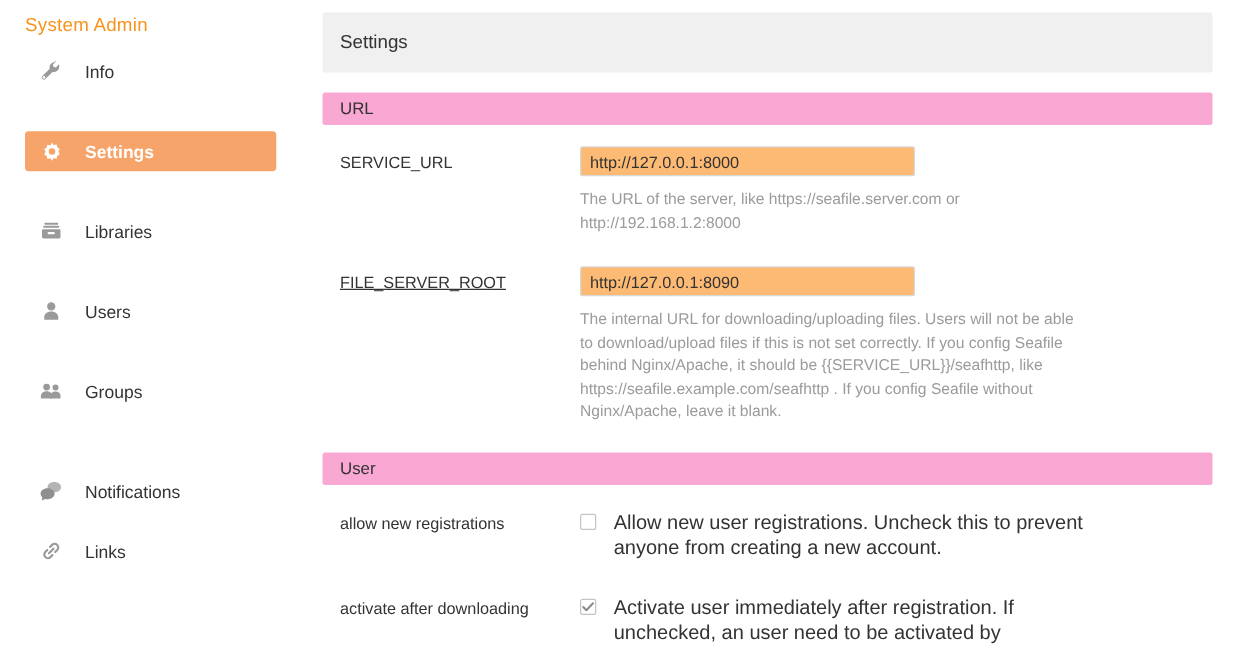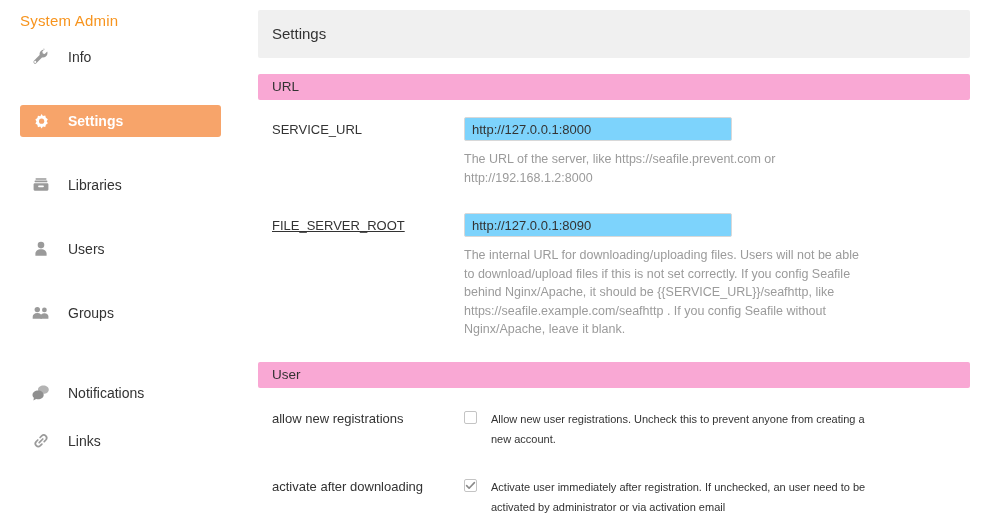--- a/index.html
+++ b/index.html
@@ -132,21 +132,21 @@
   .form-field {
     position: absolute;
     left: 206px;
   }
   .text-input {
     width: 268px;
     height: 24px;
     box-sizing: border-box;
     border: 1px solid #d8d8d8;
     border-radius: 2px;
-    background: #7dd3fc;
+    background: #fdba74;
     padding: 0 7px;
     font-family: "Liberation Sans", sans-serif;
     font-size: 13px;
     color: #333333;
     outline: none;
   }
   .help-text {
     position: absolute;
     left: 206px;
     width: 400px;
@@ -168,21 +168,21 @@
     height: 13px;
     box-sizing: border-box;
     border: 1px solid #c4c4c4;
     border-radius: 2px;
     background: #ffffff;
   }
   .cb-box svg { display: block; }
   .cb-text {
     display: block;
     margin-left: 27px;
-    font-size: 11px;
+    font-size: 16px;
     line-height: 20px;
     color: #333333;
   }
 </style>
 </head>
 <body>
 
 <div id="sidebar">
 
   <div id="side-title">System Admin</div>
@@ -276,21 +276,21 @@
   </div>
 
   <div class="section-head" id="sec-url">
     <span class="txt">URL</span>
   </div>
 
   <div class="form-label" style="top:122px;text-align:center;">SERVICE_URL</div>
   <div class="form-field" style="top:117px;">
     <input class="text-input" type="text" value="http://127.0.0.1:8000" style="">
   </div>
-  <div class="help-text" style="top:150px;">The URL of the server, like https://seafile.prevent.com or http://192.168.1.2:8000</div>
+  <div class="help-text" style="top:150px;">The URL of the server, like https://seafile.server.com or http://192.168.1.2:8000</div>
 
   <div class="form-label" style="top:218px;text-decoration:underline;">FILE_SERVER_ROOT</div>
   <div class="form-field" style="top:213px;">
     <input class="text-input" type="text" value="http://127.0.0.1:8090" style="">
   </div>
   <div class="help-text" style="top:246px;">The internal URL for downloading/uploading files. Users will not be able to download/upload files if this is not set correctly. If you config Seafile behind Nginx/Apache, it should be {{SERVICE_URL}}/seafhttp, like https://seafile.example.com/seafhttp . If you config Seafile without Nginx/Apache, leave it blank.</div>
 
   <div class="section-head" id="sec-user">
     <span class="txt">User</span>
   </div>

